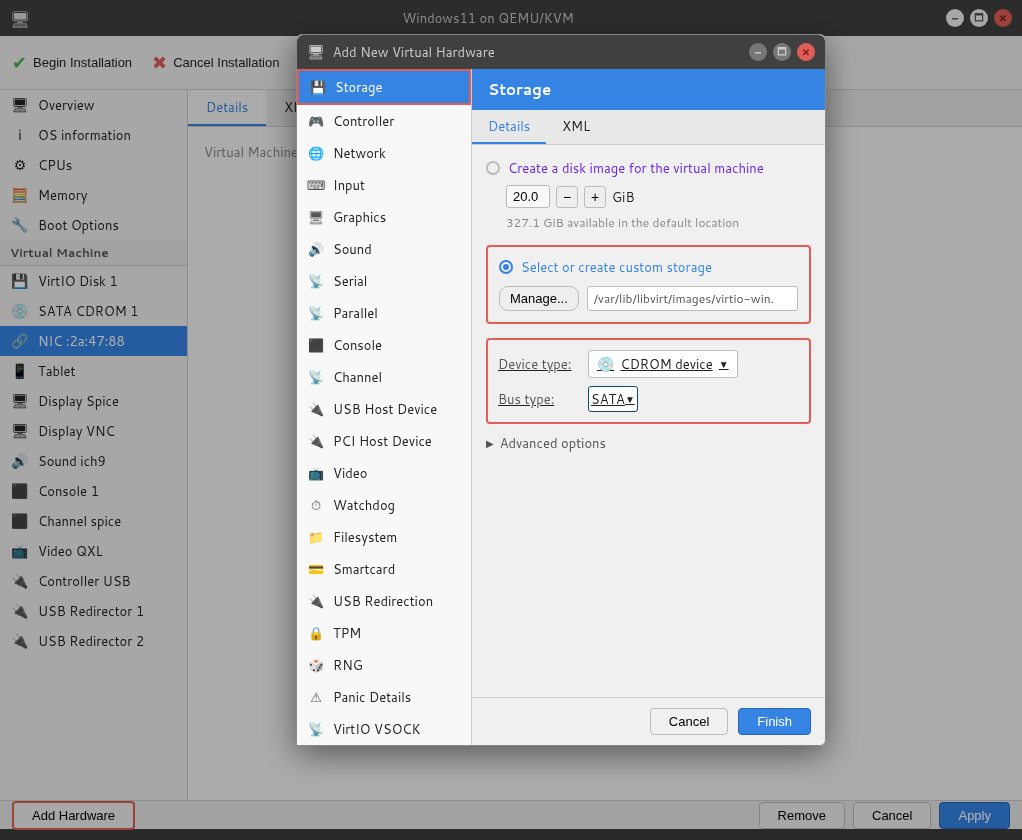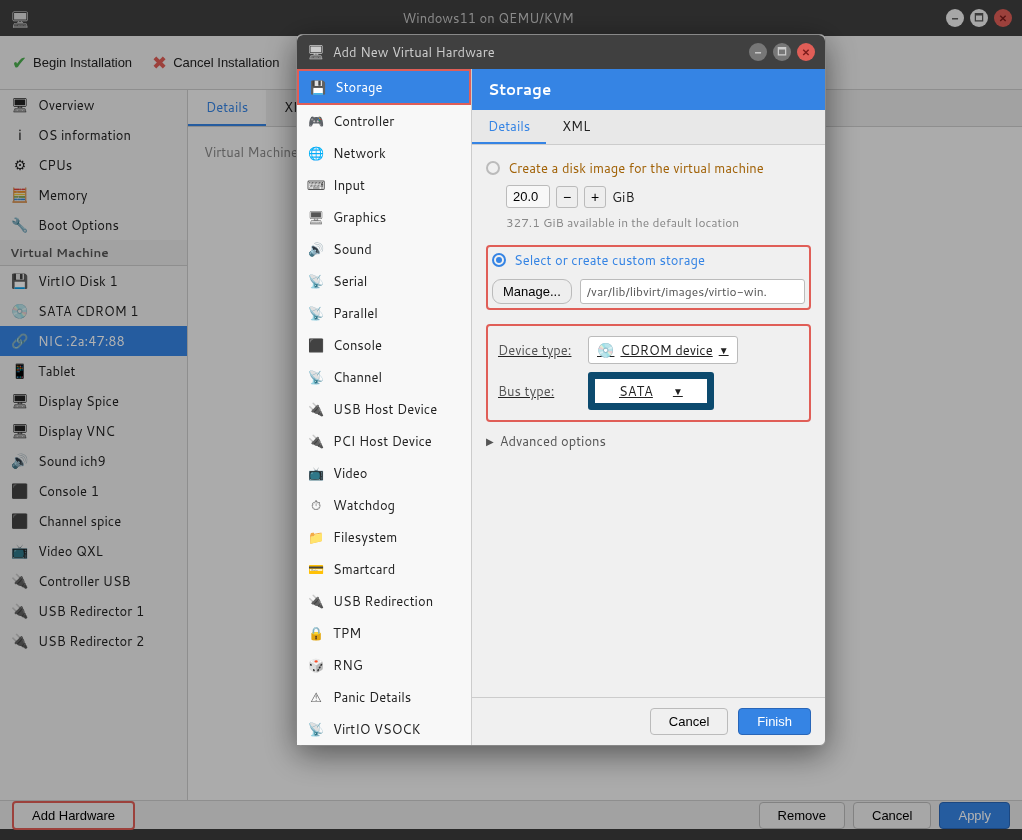--- a/index.html
+++ b/index.html
@@ -279,21 +279,21 @@
     
     .radio-group {
       margin-bottom: 14px;
     }
     .radio-option {
       display: flex;
       align-items: center;
       gap: 8px;
       margin-bottom: 8px;
       font-size: 13px;
-      color: #a16207;
+      color: #6d28d9;
     }
     .disk-size-row {
       display: flex;
       align-items: center;
       gap: 6px;
       margin-left: 20px;
       margin-bottom: 6px;
     }
     .disk-size-input {
       width: 44px;
@@ -316,21 +316,21 @@
       font-size: 12px;
       color: #888;
       margin-left: 20px;
       margin-bottom: 10px;
     }
 
     
     .custom-storage-box {
       border: 2px solid #e05e57;
       border-radius: 4px;
-      padding: 4px;
+      padding: 11px;
       margin-bottom: 14px;
     }
     .custom-storage-radio {
       display: flex;
       align-items: center;
       gap: 8px;
       margin-bottom: 10px;
       font-size: 13px;
       color: #3584e4;
     }
@@ -393,27 +393,27 @@
     .device-type-select .cdrom-icon {
       color: #555;
       font-size: 14px;
     }
     .bus-type-row {
       display: flex;
       align-items: center;
       gap: 10px;
     }
     .bus-select {
-      border: 7px solid #0c4a6e;
+      border: 1px solid #0c4a6e;
       border-radius: 3px;
       background: #fff;
-      padding: 3px 24px;
-      font-size: 13px;
-      cursor: pointer;
-      display: flex; align-items: center; gap: 20px;
+      padding: 3px 2px;
+      font-size: 13px;
+      cursor: pointer;
+      display: flex; align-items: center; gap: 0;
     }
 
     
     .advanced-options {
       display: flex;
       align-items: center;
       gap: 6px;
       cursor: pointer;
       font-size: 13px;
       color: #555;

